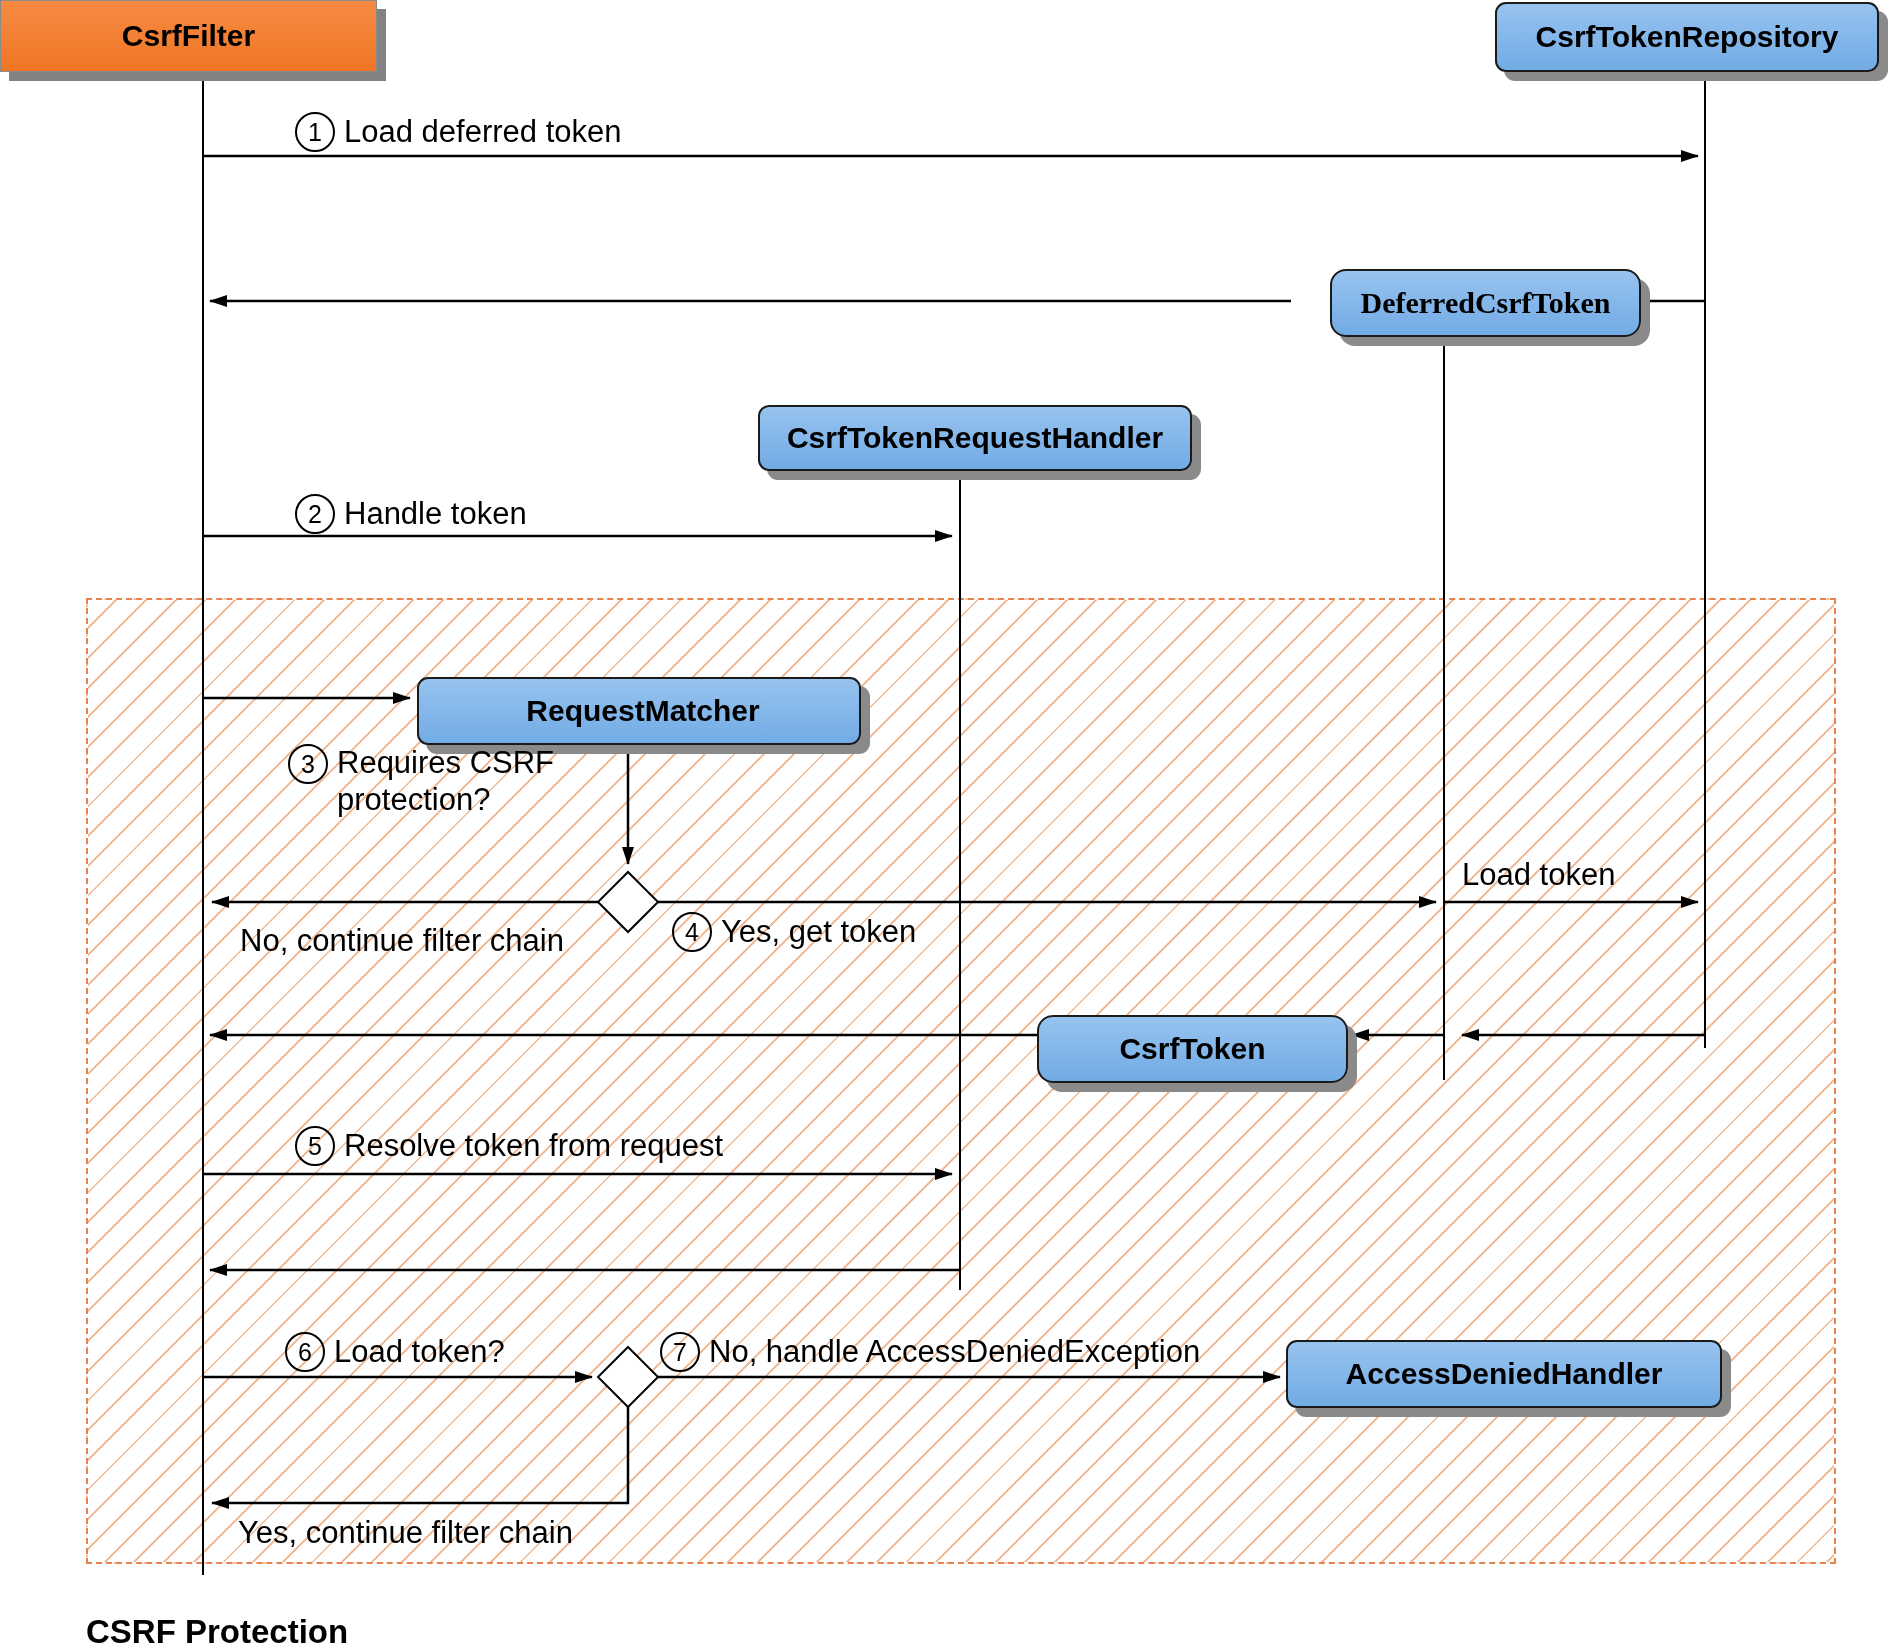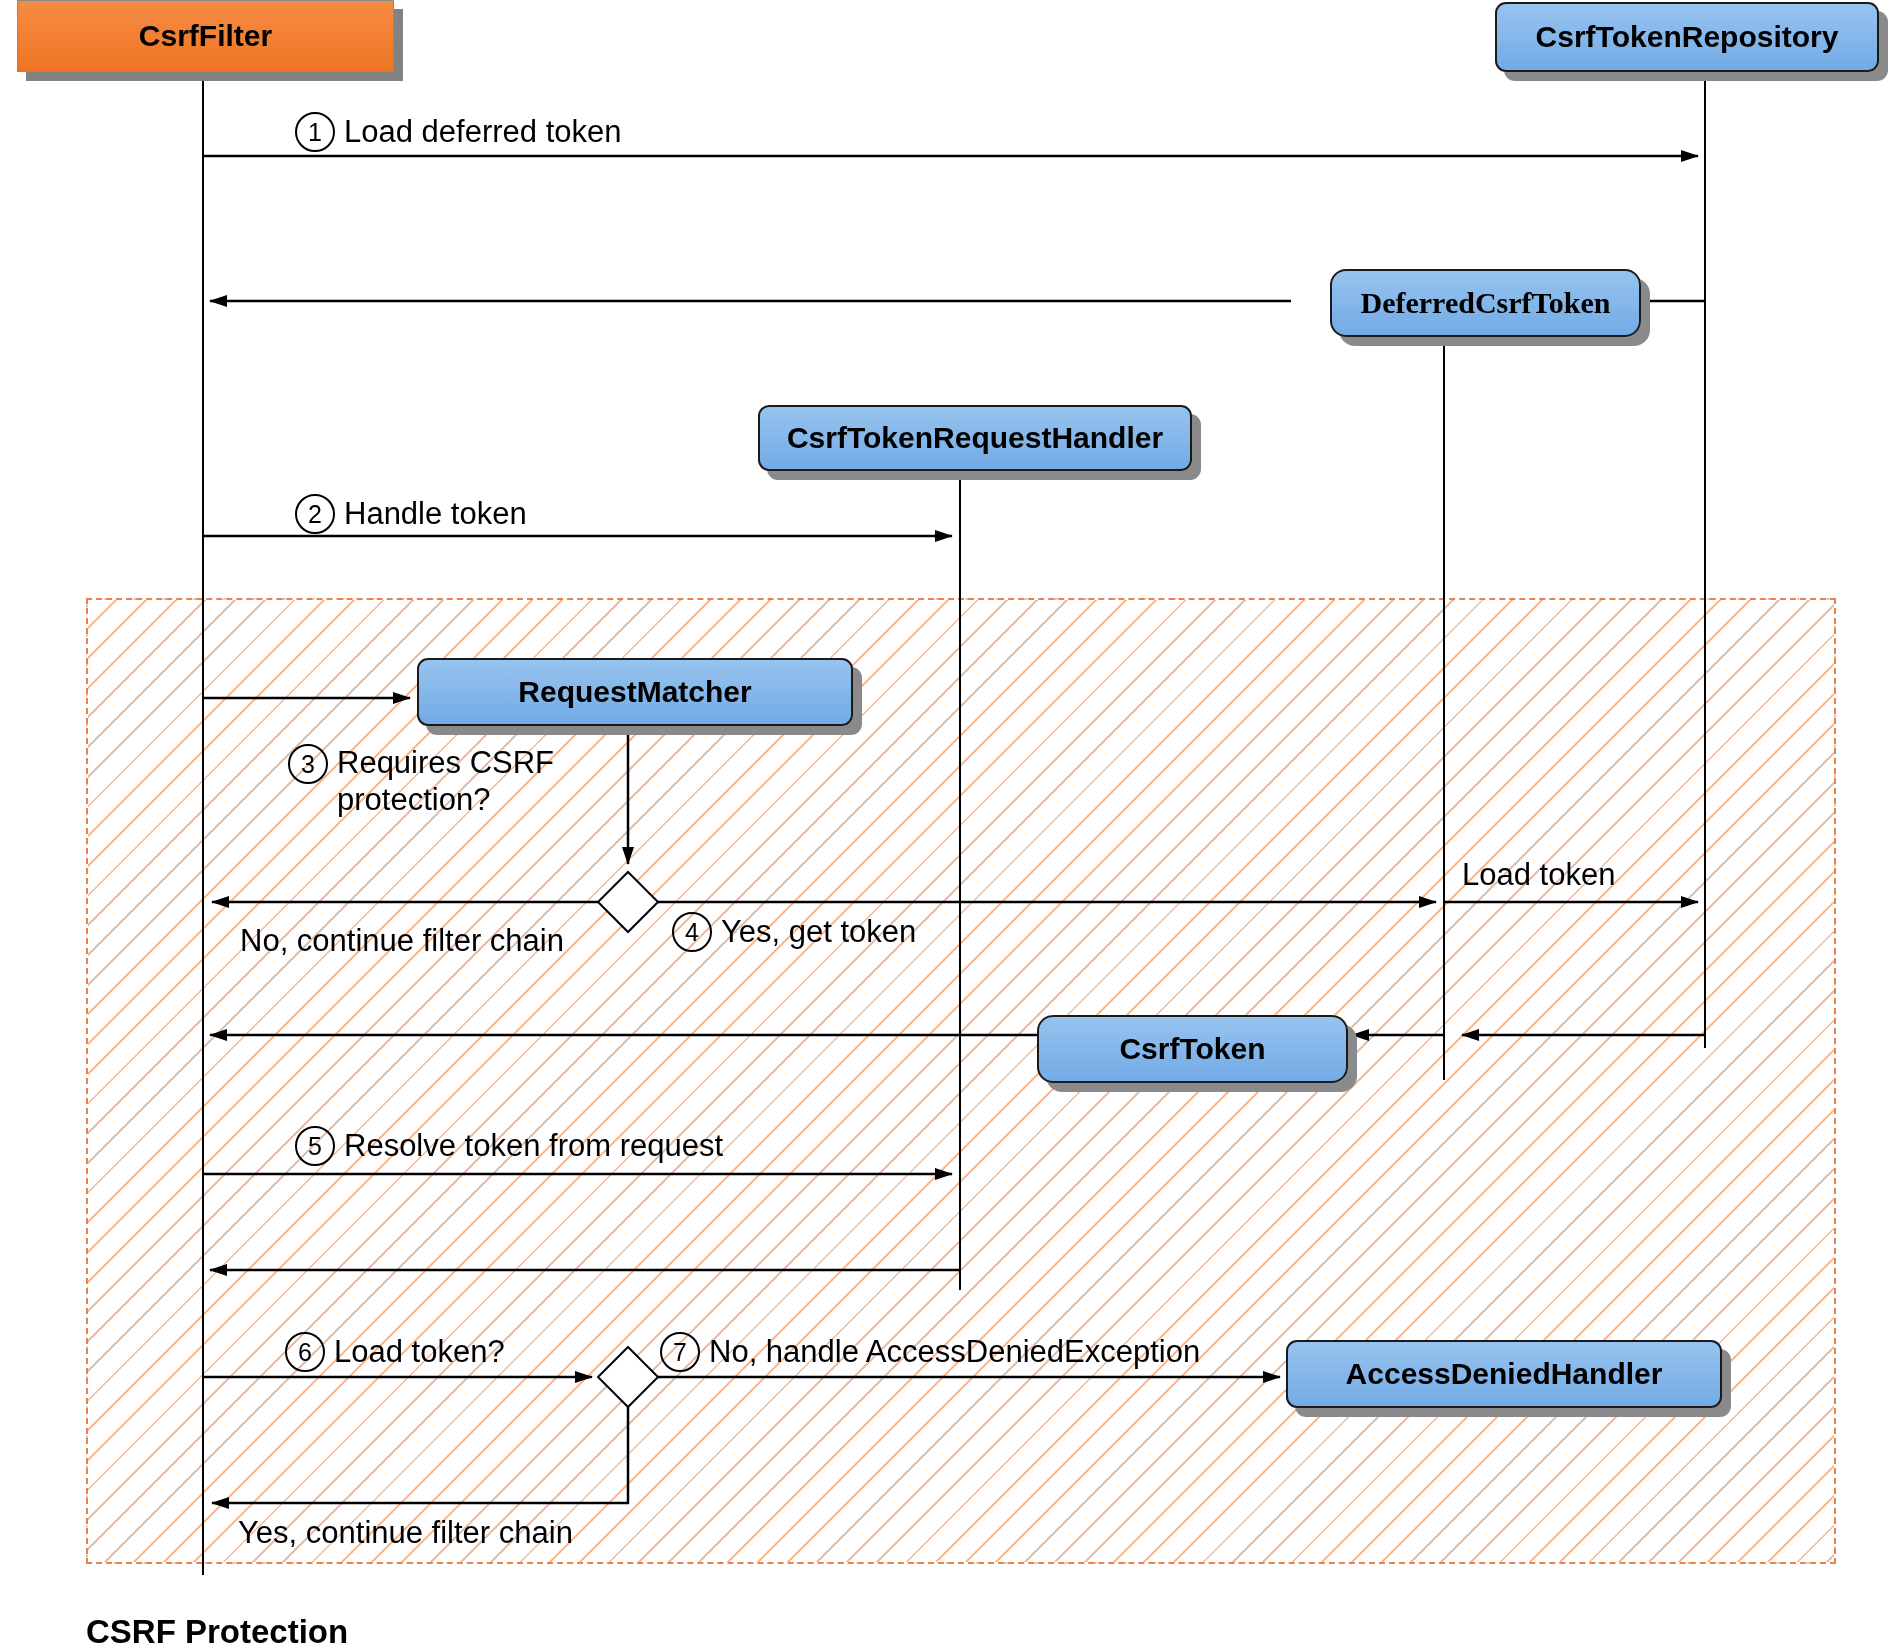--- a/index.html
+++ b/index.html
@@ -90,37 +90,37 @@
 
     <path d="M203,1174 H952" stroke="#000" stroke-width="2.5" fill="none" marker-end="url(#ah)"></path>
     <path d="M960,1270 H210" stroke="#000" stroke-width="2.5" fill="none" marker-end="url(#ah)"></path>
 
     <path d="M203,1377 H592" stroke="#000" stroke-width="2.5" fill="none" marker-end="url(#ah)"></path>
     <polygon points="628,1347 658,1377 628,1407 598,1377" fill="#fff" stroke="#000" stroke-width="2"></polygon>
     <path d="M658,1377 H1280" stroke="#000" stroke-width="2.5" fill="none" marker-end="url(#ah)"></path>
     <path d="M628,1407 V1503 H212" stroke="#000" stroke-width="2.5" fill="none" marker-end="url(#ah)"></path>
   </svg>
 
-  <div class="node orange" style="left:17px;top:0;width:375px;height:70px;justify-content:center;">
+  <div class="node orange" style="left:0;top:0;width:375px;height:70px;justify-content:center;">
     <span>CsrfFilter</span>
   </div>
 
   <div class="node blue" style="left:1495px;top:2px;width:380px;height:66px;">
     <span>CsrfTokenRepository</span>
   </div>
 
   <div class="node blue rounded" style="left:1330px;top:269px;width:307px;height:64px;font-family:Liberation Serif, serif;">
     <span>DeferredCsrfToken</span>
   </div>
 
   <div class="node blue" style="left:758px;top:405px;width:430px;height:62px;">
     <span>CsrfTokenRequestHandler</span>
   </div>
 
-  <div class="node blue" style="left:417px;top:658px;width:432px;height:64px;">
+  <div class="node blue" style="left:417px;top:677px;width:432px;height:64px;padding-left:8px;">
     <span>RequestMatcher</span>
   </div>
 
   <div class="node blue rounded" style="left:1037px;top:1015px;width:307px;height:64px;">
     <span>CsrfToken</span>
   </div>
 
   <div class="node blue" style="left:1286px;top:1340px;width:432px;height:64px;">
     <span>AccessDeniedHandler</span>
   </div>

